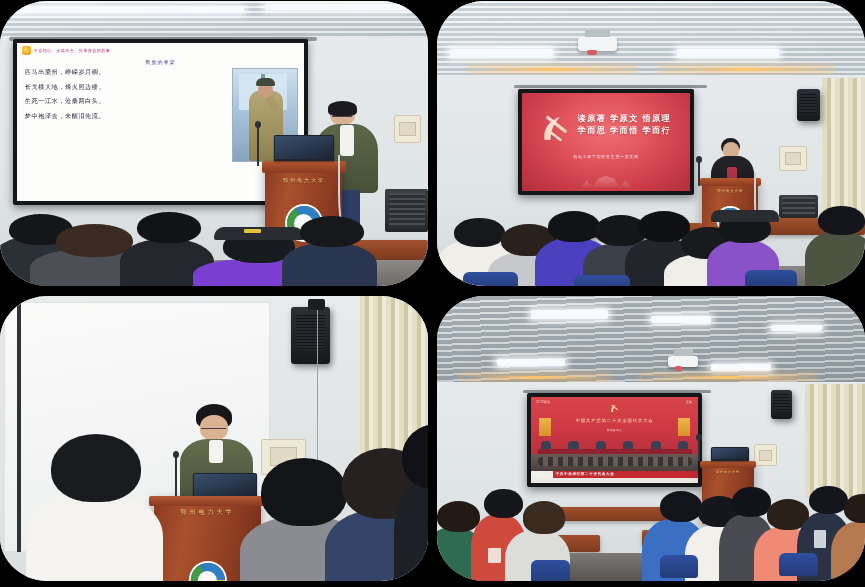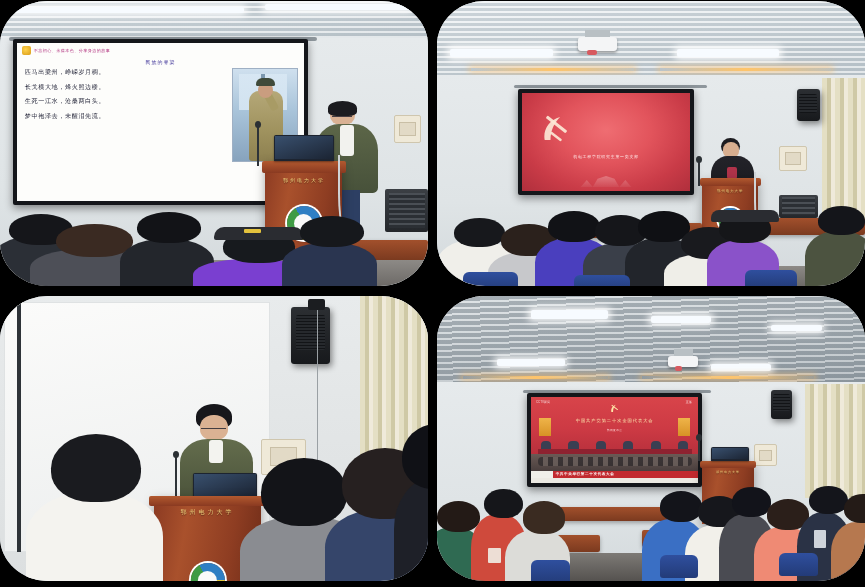--- a/index.html
+++ b/index.html
@@ -243,20 +243,24 @@
     <div class="layer curtain" style="left:90%;top:27%;width:10%;height:50%;"></div>
 
     <div class="layer screenRail" style="left:18%;top:29.5%;width:45%;height:1.2%;"></div>
     <div class="layer screenFrame" style="left:19%;top:31%;width:41%;height:37%;">
       <div class="redSlide">
         <svg class="emblem" viewBox="0 0 40 40">
           <path d="M8 30 C6 20 12 9 24 6 C18 12 14 20 14 30 Z" fill="#fff5e0" opacity=".92"></path>
           <rect x="7" y="12" width="26" height="3.2" rx="1" fill="#fff5e0" opacity=".92" transform="rotate(38 20 14)"></rect>
           <rect x="13" y="25" width="14" height="2.6" rx="1" fill="#fff5e0" opacity=".92" transform="rotate(38 20 26)"></rect>
         </svg>
+        <div class="redTxt">
+          <div>读原著 学原文 悟原理</div>
+          <div>学而思 学而悟 学而行</div>
+        </div>
         <div class="redSub">机电工程学院研究生第一党支部</div>
         <div class="bldg"></div>
       </div>
     </div>
 
     <div class="layer speakerBox" style="left:84%;top:31%;width:5.5%;height:11%;"></div>
     <div class="layer outlet" style="left:80%;top:51%;width:6%;height:8%;"></div>
 
     <div class="layer person" style="left:64%;top:48%;width:10%;height:27%;">
       <div style="position:absolute;left:24%;top:0;width:44%;height:22%;border-radius:50%;background:#1c1c20;"></div>

